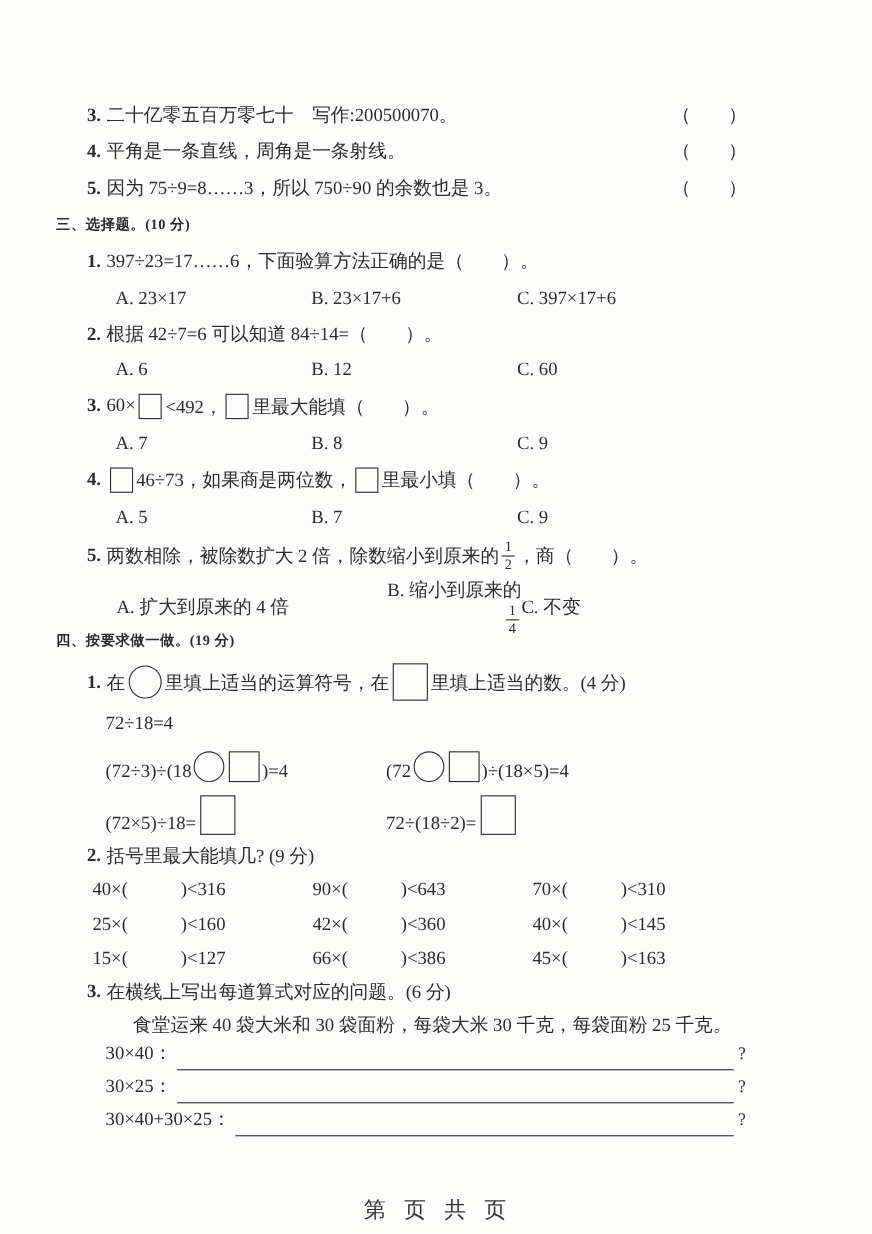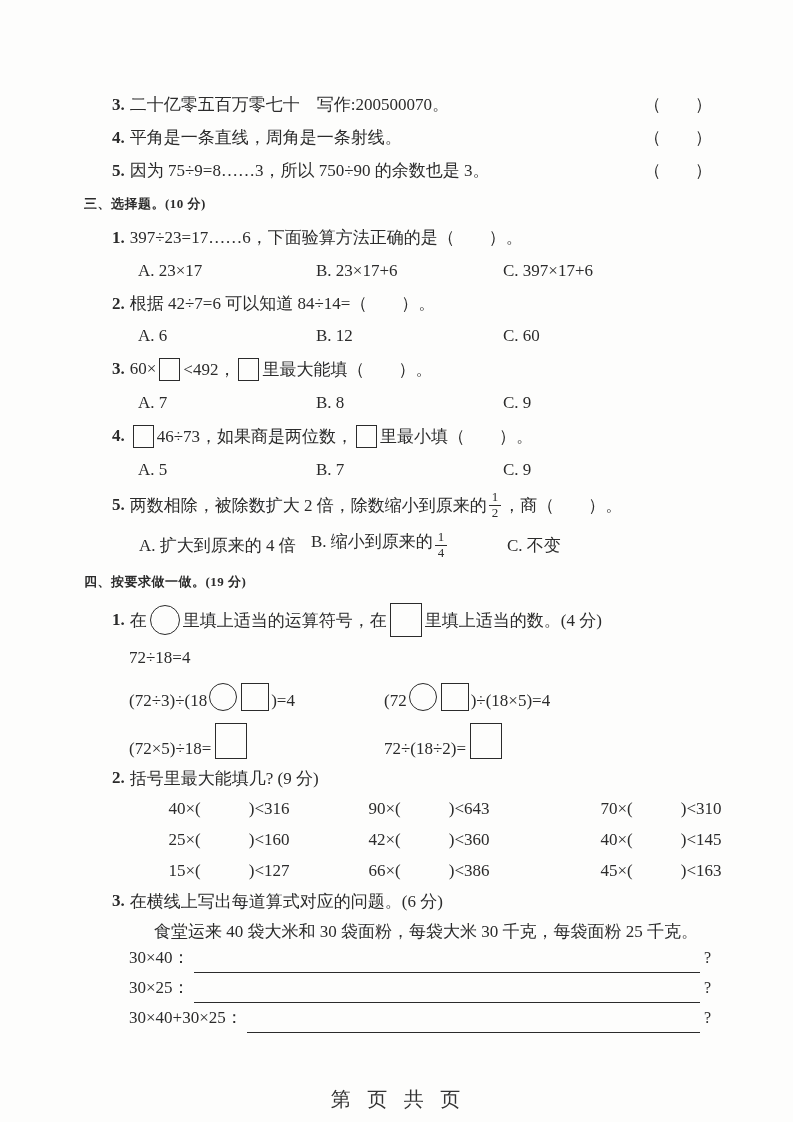--- a/index.html
+++ b/index.html
@@ -1,21 +1,21 @@
 <!DOCTYPE html>
 <html><head>
 <meta charset="utf-8">
 <style>
   * { margin:0; padding:0; box-sizing:border-box; }
   html,body { background:#e9e9e9; }
   body { font-family:"Liberation Serif","DejaVu Serif",serif; }
   .page {
     position:relative; width:793px; height:1122px; margin:0 auto;
     background:#fdfdfc; color:#2b2b2b;
-    padding:88px 0 0 84px; font-size:17px; overflow:hidden;
+    padding:88px 0 0 51px; font-size:17px; overflow:hidden;
   }
   .t { white-space:pre-wrap; }
   
   .jrow { display:flex; justify-content:space-between; align-items:center;
           margin-left:28px; width:600px; height:33px; }
   .jnum, .qnum { font-weight:700; margin-right:5px; }
   
   .shead { height:34px; display:flex; align-items:center;
            font-weight:700; font-size:13px; letter-spacing:.5px; }
   
@@ -38,22 +38,22 @@
   .s32 { width:32px; height:34px; margin:0 3px; }
   .c28 { width:28px; height:28px; margin:0 2px; }
   .s28 { width:28px; height:28px; margin:0 2px; }
   .s22 { width:21px; height:23px; margin:0 3px; }
   .sAns { width:32px; height:36px; margin:0 4px; }
   
   .given { margin-left:45px; height:34px; display:flex; align-items:center; }
   .eqrow { margin-left:45px; height:44px; display:grid;
            grid-template-columns:255px 1fr; align-items:center; }
   .eqcell { display:flex; align-items:flex-end; }
-  .mulrow { margin-left:45px; height:31px; display:grid;
-            grid-template-columns:200px 200px 1fr; align-items:center;text-align:center; }
+  .mulrow { margin-left:33px; height:31px; display:grid;
+            grid-template-columns:200px 200px 1fr; align-items:center; }
   .gap48 { display:inline-block; width:48px; }
   .story { margin-left:70px; height:30px; display:flex; align-items:center; }
   .ansrow { margin-left:45px; width:582px; height:30px;
             display:flex; align-items:baseline; }
   .blank { flex:1; border-bottom:1.8px solid #2b2b2b;
            margin:0 4px 3px 4px; align-self:stretch; }
   .qmark { font-size:16px; }
   
   .footer { position:absolute; left:0; top:1086px; width:100%;
             text-align:center; font-size:20px; color:#333;
@@ -133,21 +133,21 @@
     <span class="qnum">5.</span>
     <span class="t">两数相除，被除数扩大 2 倍，除数缩小到原来的</span>
     <span class="frac" style="display:inline-flex;flex-direction:column;align-items:center;font-size:13px;line-height:1.15;margin:0 2px;">
       <span style="border-bottom:1.3px solid #2b2b2b;padding:0 3px;">1</span>
       <span style="padding:0 3px;">2</span>
     </span>
     <span class="t">，商（　　）。</span>
   </div>
   <div class="opts5">
     <span class="t">A. 扩大到原来的 4 倍</span>
-    <span class="eqcell" style="display:flex;align-items:flex-start;">
+    <span class="eqcell" style="display:flex;align-items:flex-end;flex-direction:column;">
       <span class="t">B. 缩小到原来的</span>
       <span class="frac" style="display:inline-flex;flex-direction:column;align-items:center;font-size:13px;line-height:1.15;margin:0 2px;">
         <span style="border-bottom:1.3px solid #2b2b2b;padding:0 3px;">1</span>
         <span style="padding:0 3px;">4</span>
       </span>
     </span>
     <span class="t">C. 不变</span>
   </div>
 
   <div class="shead">

